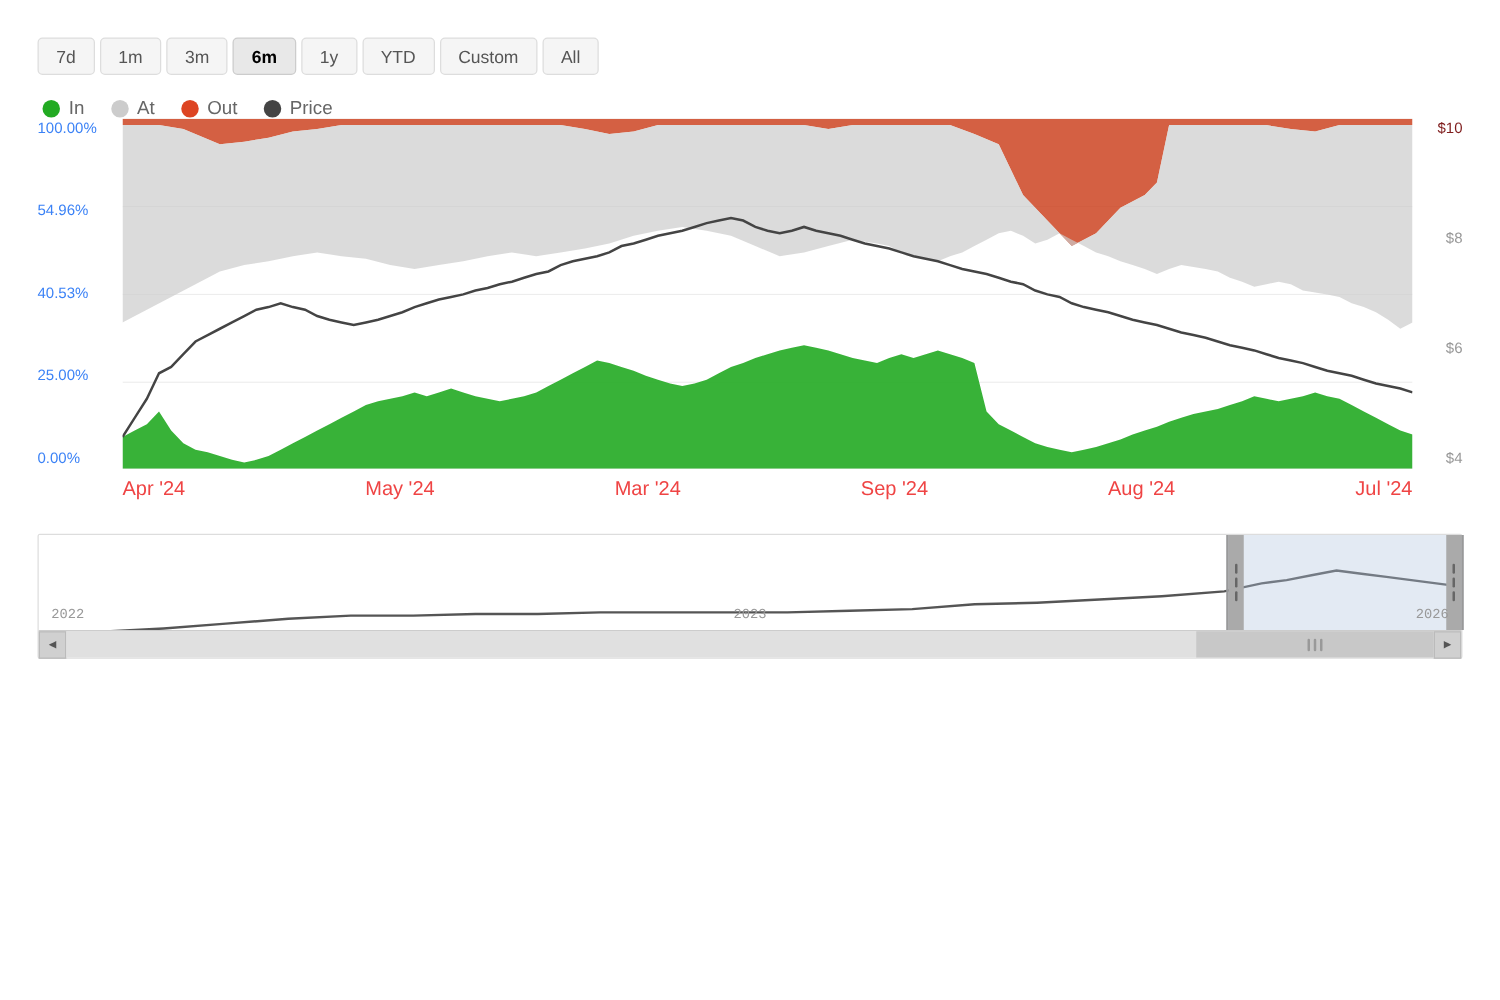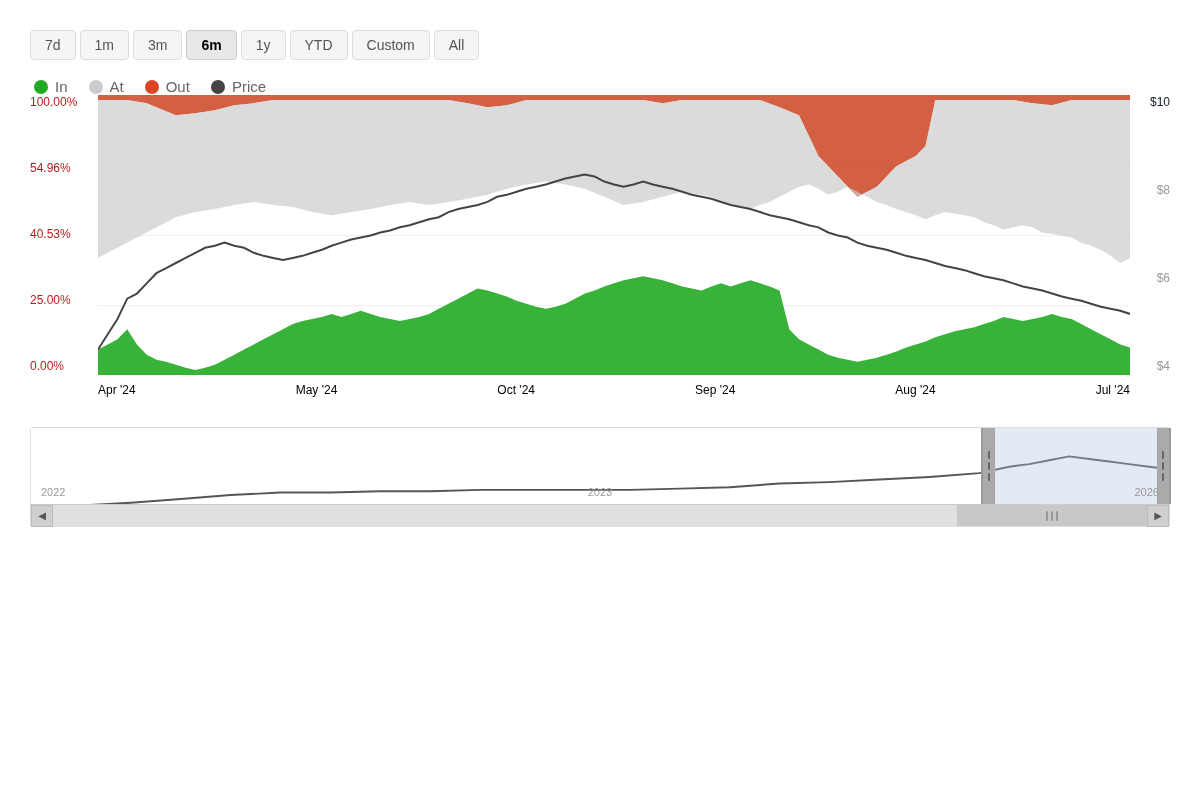--- a/index.html
+++ b/index.html
@@ -79,21 +79,21 @@
     .y-axis-left {
       position: absolute;
       left: 0;
       top: 0;
       bottom: 40px;
       width: 68px;
       display: flex;
       flex-direction: column;
       justify-content: space-between;
       font-size: 12px;
-      color: #b91c1c;
+      color: #3b82f6;
       padding-bottom: 2px;
     }
 
     .y-axis-right {
       position: absolute;
       right: 0;
       top: 0;
       bottom: 40px;
       width: 40px;
       display: flex;
@@ -119,32 +119,33 @@
       right: 40px;
       bottom: 0;
       height: 38px;
       display: flex;
       justify-content: space-between;
       align-items: flex-start;
       padding-top: 6px;
     }
 
     .x-label {
-      font-size: 12px;
-      color: #000000;
+      font-size: 16px;
+      color: #ef4444;
       text-align: center;
     }
 
     
     .navigator-wrapper {
       position: relative;
       height: 100px;
       border: 1px solid #ddd;
       border-radius: 2px;
       margin-top: 8px;
+      font-family: Liberation Mono, monospace;
     }
 
     .navigator-svg {
       width: 100%;
       height: 100%;
     }
 
     .navigator-scroll-bar {
       position: absolute;
       bottom: 0;
@@ -254,21 +255,21 @@
 
     <div class="y-axis-left">
     <span>100.00%</span>
         <span>54.96%</span>
         <span>40.53%</span>
         <span>25.00%</span>
         <span>0.00%</span>
       </div>
 
     <div class="y-axis-right">
-    <span style="color: #0f172a;">$10</span>
+    <span style="color: #7f1d1d;">$10</span>
         <span style="color: rgb(153, 153, 153);">$8</span>
         <span style="color: rgb(153, 153, 153);">$6</span>
         <span style="color: rgb(153, 153, 153);">$4</span>
       </div>
 
     <div class="chart-svg-wrapper">
       <svg width="100%" height="100%" viewBox="0 0 1060 275" preserveAspectRatio="none">
 
         <rect x="0" y="0" width="1060" height="275" fill="#fff"></rect>
 
@@ -350,21 +351,21 @@
           L880,170 L890,172 L900,175 L910,178 L920,180 L930,182 L940,185
           L950,188 L960,190 L970,192 L980,195 L990,198 L1000,200 L1010,202
           L1020,205 L1030,208 L1040,210 L1050,212 L1060,215
         " fill="none" stroke="#444" stroke-width="2"></path>
       </svg>
     </div>
 
     <div class="x-axis">
     <span class="x-label">Apr '24</span>
         <span class="x-label">May '24</span>
-        <span class="x-label">Oct '24</span>
+        <span class="x-label">Mar '24</span>
         <span class="x-label">Sep '24</span>
         <span class="x-label">Aug '24</span>
         <span class="x-label">Jul '24</span>
       </div>
   </div>
 
   <div class="navigator-wrapper">
     <svg class="navigator-svg" viewBox="0 0 1140 76" preserveAspectRatio="none">
       <rect x="0" y="0" width="1140" height="76" fill="#fff"></rect>
 

